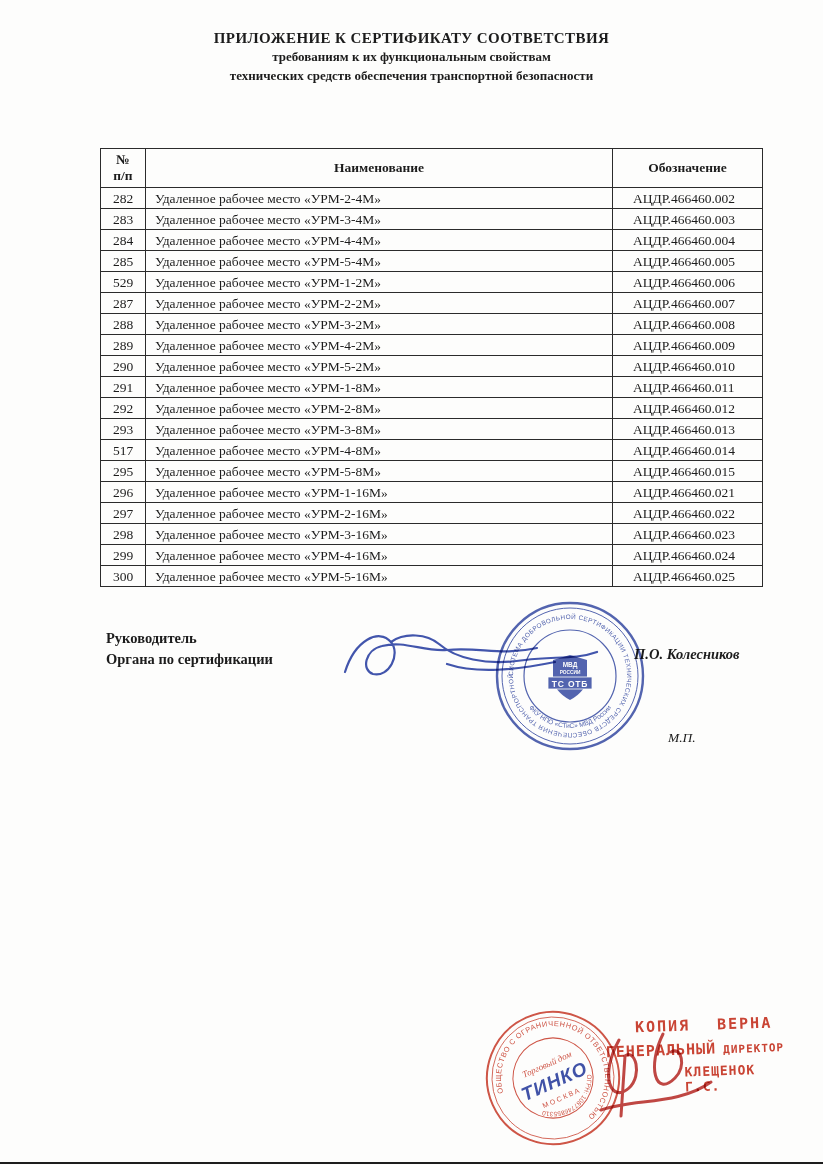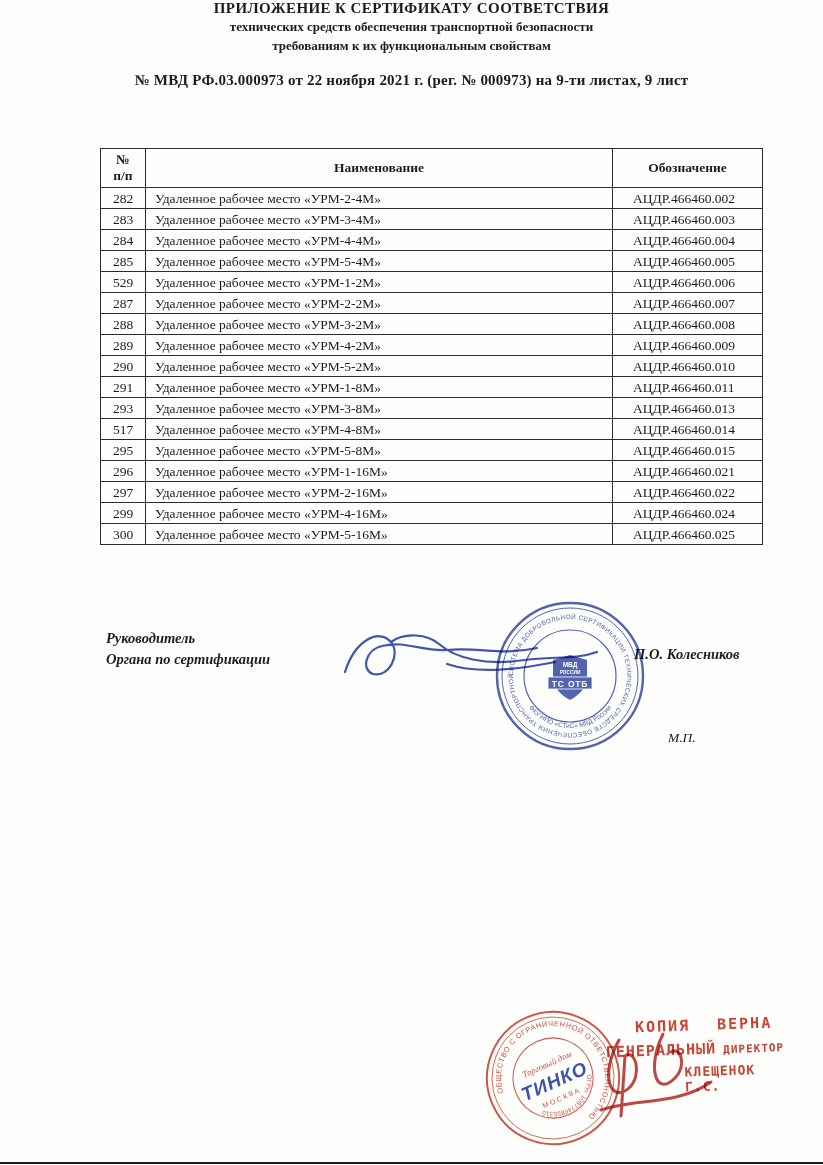--- a/index.html
+++ b/index.html
@@ -2,21 +2,21 @@
 <html><head>
 <meta charset="utf-8">
 <style>
   html,body { margin:0; padding:0; background:#ffffff; }
   .page {
     position:relative; width:823px; height:1165px; margin:0 auto;
     background:#fdfdfc; overflow:hidden;
     font-family:"Liberation Serif","DejaVu Serif",serif; color:#1c1c1c;
   }
   
-  .doc-header { text-align:center; }
+  .doc-header { padding-top:30px; text-align:center; }
   .doc-title { font-size:15px; font-weight:bold; letter-spacing:.4px; }
   .doc-subtitle { font-size:13px; font-weight:bold; line-height:19px; }
   .doc-subtitle:first-of-type { margin-top:3px; }
   .cert-line { font-size:15px; font-weight:bold; margin-top:17px; letter-spacing:.2px; }
 
   
   .items-table {
     position:absolute; left:100px; top:148px; width:662px;
     border-collapse:collapse; table-layout:fixed;
     font-size:13.5px;
@@ -25,21 +25,21 @@
   .items-table th {
     font-weight:bold; text-align:center; padding:3px 2px; line-height:16px; font-size:13.5px;
   }
   .items-table td { padding:1px 6px; height:18px; line-height:17px; }
   td.c-num { text-align:center; padding:1px 6px; }
   td.c-name { text-align:left; padding-left:9px;margin-top:13px; }
   td.c-code { text-align:left; padding-left:20px; }
   col.c-num { width:45px; } col.c-name { width:467px; } col.c-code { width:150px; }
 
   
-  .sign-left { position:absolute; left:106px; top:628px; font-style:italic; font-weight:bold; font-size:14.5px; line-height:21px; }
+  .sign-left { position:absolute; left:106px; top:628px; font-weight:bold; font-size:14.5px; line-height:21px; }
   .signer-name { position:absolute; left:634px; top:646px; font-style:italic; font-weight:bold; font-size:14.5px; }
   .mp { position:absolute; left:668px; top:706px; font-style:italic; font-size:13.5px;margin-top:24px; }
 
   .sig-blue { position:absolute; left:335px; top:620px; width:270px; height:90px; mix-blend-mode:multiply; }
   .stamp-blue { position:absolute; left:494px; top:600px; width:152px; height:152px; mix-blend-mode:multiply; opacity:.88; }
 
   
   .copy-stamp {
     position:absolute; left:606px; top:1016px; width:190px;
     transform:rotate(-2deg);
@@ -57,23 +57,22 @@
 
   .scan-edge-bottom { position:absolute; left:0; right:0; bottom:1px; height:2px; background:#1d1d1d; }
 </style>
 </head>
 <body>
 
 <div class="page">
 
   <header class="doc-header">
     <div class="doc-title">ПРИЛОЖЕНИЕ К СЕРТИФИКАТУ СООТВЕТСТВИЯ</div>
+    <div class="doc-subtitle">требованиям к их функциональным свойствам</div>
     <div class="doc-subtitle">технических средств обеспечения транспортной безопасности</div>
-    <div class="doc-subtitle">требованиям к их функциональным свойствам</div>
-    <div class="cert-line">№ МВД РФ.03.000973 от 22 ноября 2021 г. (рег. № 000973) на 9-ти листах, 9 лист</div>
   </header>
 
   <table class="items-table">
     <colgroup>
         <col class="c-num">
         <col class="c-name">
         <col class="c-code">
       </colgroup>
     <thead>
       <tr>
@@ -139,20 +138,25 @@
       <td class="c-name">Удаленное рабочее место «УРМ-5-2М»</td>
       <td class="c-code">АЦДР.466460.010</td>
     </tr>
 
     <tr>
       <td class="c-num">291</td>
       <td class="c-name">Удаленное рабочее место «УРМ-1-8М»</td>
       <td class="c-code">АЦДР.466460.011</td>
     </tr>
 
+    <tr>
+      <td class="c-num">292</td>
+      <td class="c-name">Удаленное рабочее место «УРМ-2-8М»</td>
+      <td class="c-code">АЦДР.466460.012</td>
+    </tr>
 
     <tr>
       <td class="c-num">293</td>
       <td class="c-name">Удаленное рабочее место «УРМ-3-8М»</td>
       <td class="c-code">АЦДР.466460.013</td>
     </tr>
 
     <tr>
       <td class="c-num">517</td>
       <td class="c-name">Удаленное рабочее место «УРМ-4-8М»</td>
@@ -170,20 +174,25 @@
       <td class="c-name">Удаленное рабочее место «УРМ-1-16М»</td>
       <td class="c-code">АЦДР.466460.021</td>
     </tr>
 
     <tr>
       <td class="c-num">297</td>
       <td class="c-name">Удаленное рабочее место «УРМ-2-16М»</td>
       <td class="c-code">АЦДР.466460.022</td>
     </tr>
 
+    <tr>
+      <td class="c-num">298</td>
+      <td class="c-name">Удаленное рабочее место «УРМ-3-16М»</td>
+      <td class="c-code">АЦДР.466460.023</td>
+    </tr>
 
     <tr>
       <td class="c-num">299</td>
       <td class="c-name">Удаленное рабочее место «УРМ-4-16М»</td>
       <td class="c-code">АЦДР.466460.024</td>
     </tr>
 
     <tr>
       <td class="c-num">300</td>
       <td class="c-name">Удаленное рабочее место «УРМ-5-16М»</td>

